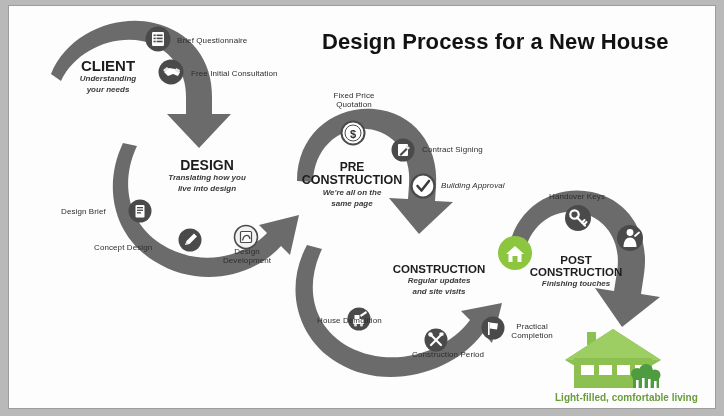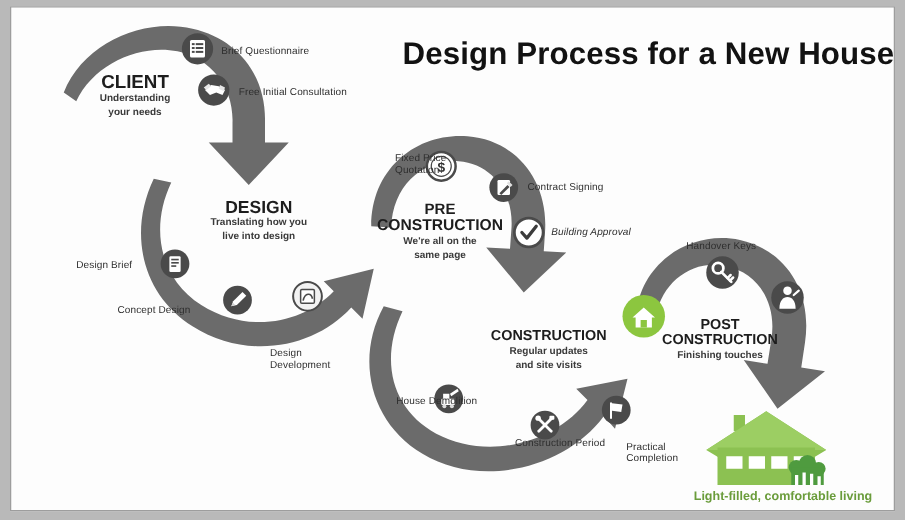--- a/index.html
+++ b/index.html
@@ -52,41 +52,42 @@
     text-align: center;
     color: #1d1d1d;
     font-weight: bold;
     line-height: 1.05;
     white-space: nowrap;
   }
   .step-sub {
     position: absolute;
     text-align: center;
     color: #3a3a3a;
+    font-style: italic;
     font-weight: bold;
     line-height: 1.12;
     font-size: 8px;
   }
   .maintitle {
     position: absolute;
     font-weight: bold;
     color: #121212;
-    font-size: 25px;
+    font-size: 22px;
     letter-spacing: 0.1px;
     white-space: nowrap;
   }
   .caption-green {
     position: absolute;
     color: #6a9c3b;
     font-weight: bold;
     font-size: 10px;
     white-space: nowrap;
   }
   .icon-txt { font-size: 8px; }
-  .multi { line-height: 1.18; text-align: left; white-space: normal; margin-top: 31px; }
+  .multi { line-height: 1.18; text-align: center; white-space: normal; }
 </style>
 </head>
 <body>
 
 <div id="screen">
   <div id="frame">
     <div id="canvas">
 
       <svg class="art" viewBox="0 0 708 404">
         <defs>

